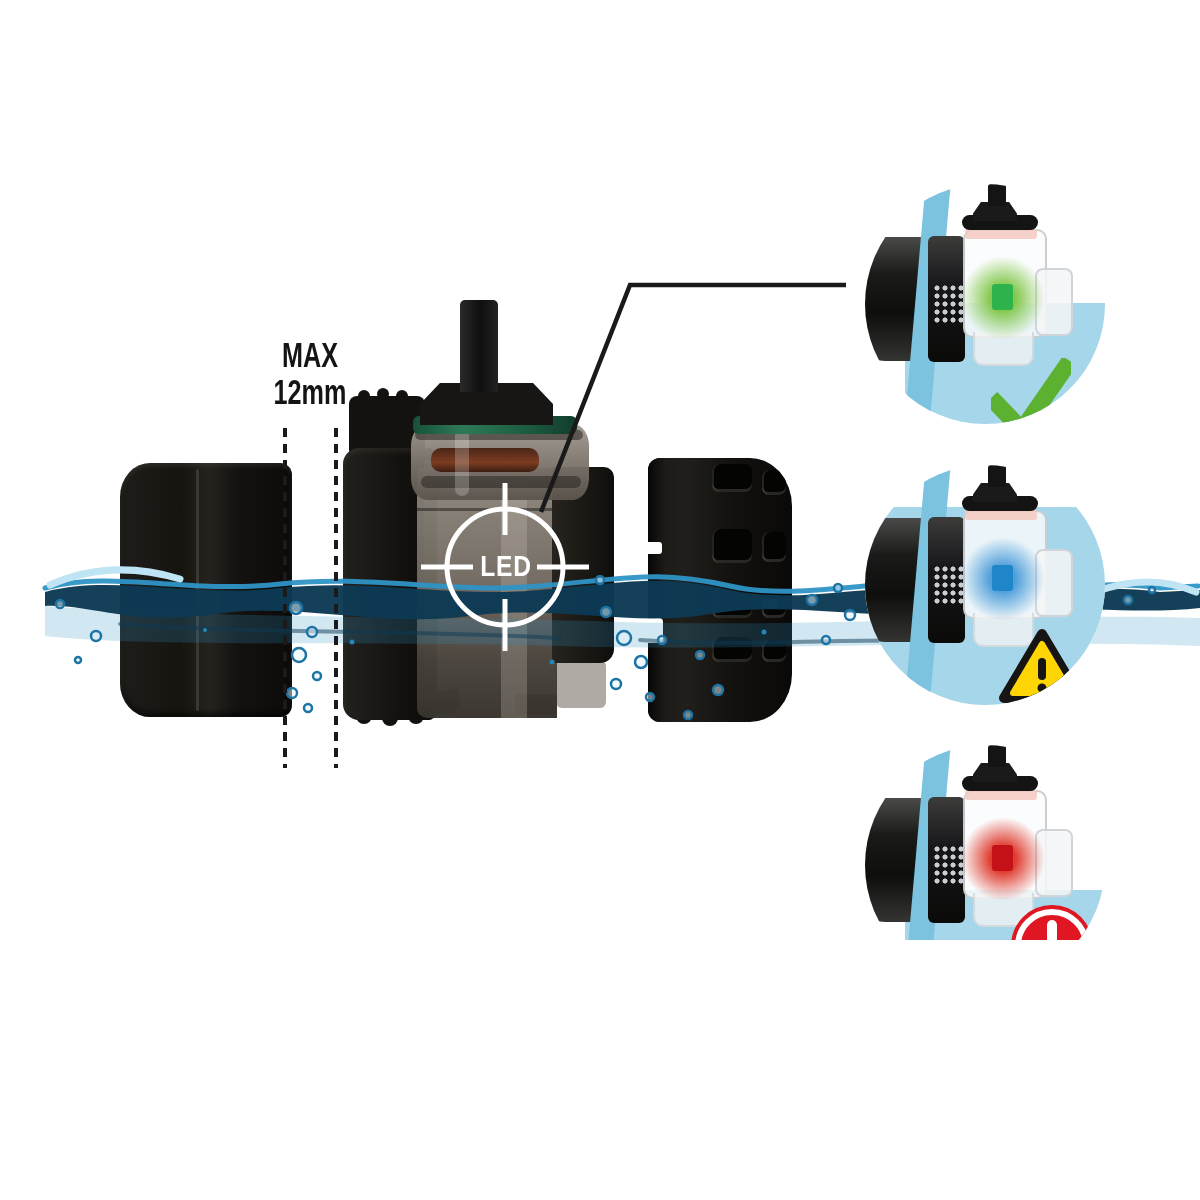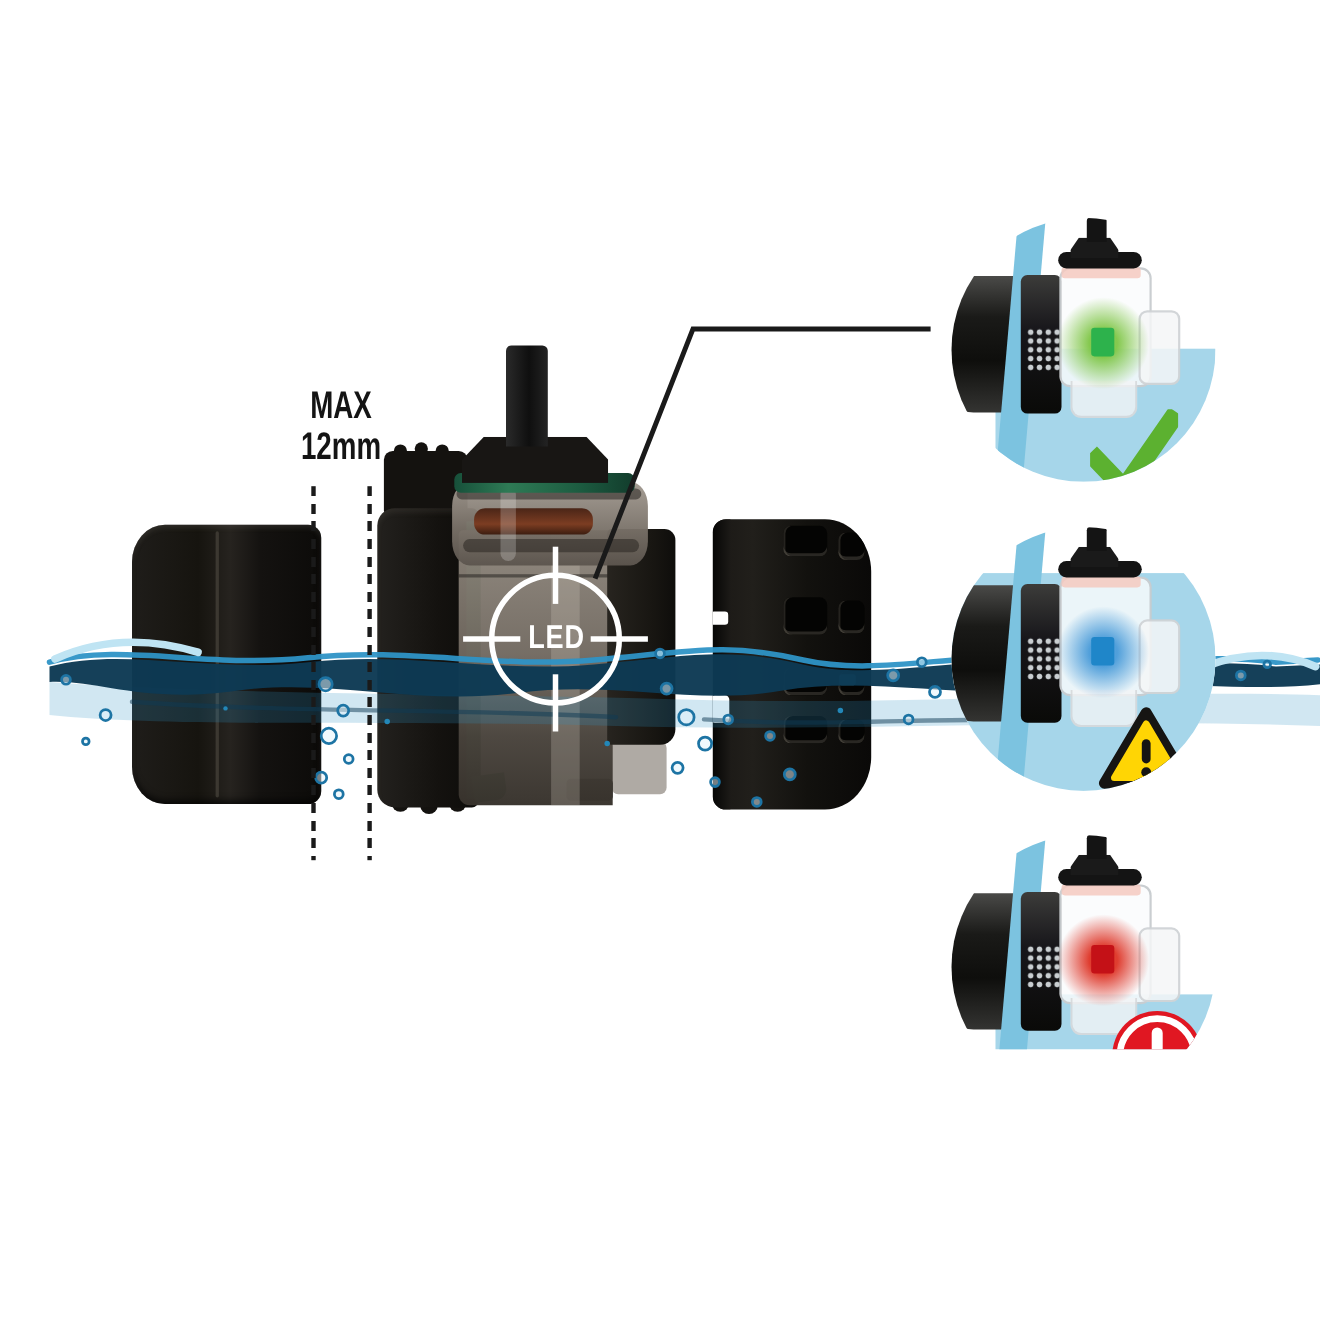--- a/index.html
+++ b/index.html
@@ -1,17 +1,17 @@
 <!DOCTYPE html>
 <html style="--ink: #1a1a1a; --led-green: #2db24c; --led-green-glow: rgba(120,195,60,0.9); --led-blue: #1f86c9; --led-blue-glow: rgba(64,150,215,0.9); --led-red: #c41117; --led-red-glow: rgba(220,40,25,0.9); --ok-green: #5cb130; --warn-yellow: #ffd504; --warn-dark: #161513; --alert-red: #e01722; --inset-water: #a6d6ea; --glass-blue: #7cc3e0; --water-deep: #0d3a54; --water-mid: #2e93c6; --water-light: #bfe4f3;"><head>
 <meta charset="utf-8">
 <style>
   html,body{margin:0;padding:0;background:#ffffff;}
   #canvas{position:relative;width:1200px;height:940px;background:#fff;overflow:hidden;
-          font-family:"Liberation Sans",sans-serif;margin-top:14px;}
+          font-family:"Liberation Sans",sans-serif;}
   .abs{position:absolute;}
 
   
   #magnet{left:120px;top:463px;width:172px;height:254px;z-index:10;
     border-radius:30px 12px 12px 30px / 34px 12px 12px 34px;
     background:linear-gradient(90deg,#1f1d1a,#16140f 35%,#26231f 52%,#141210 68%,#0c0b09);
     box-shadow:inset 0 3px 5px rgba(125,120,108,.22), inset 0 -4px 6px rgba(0,0,0,.6);}
   #magnet .seam{left:76px;top:6px;width:3px;height:242px;background:rgba(95,90,80,.45);border-radius:2px;}
 
   .bump{width:14px;height:14px;border-radius:50%;background:#14120f;z-index:10;}

